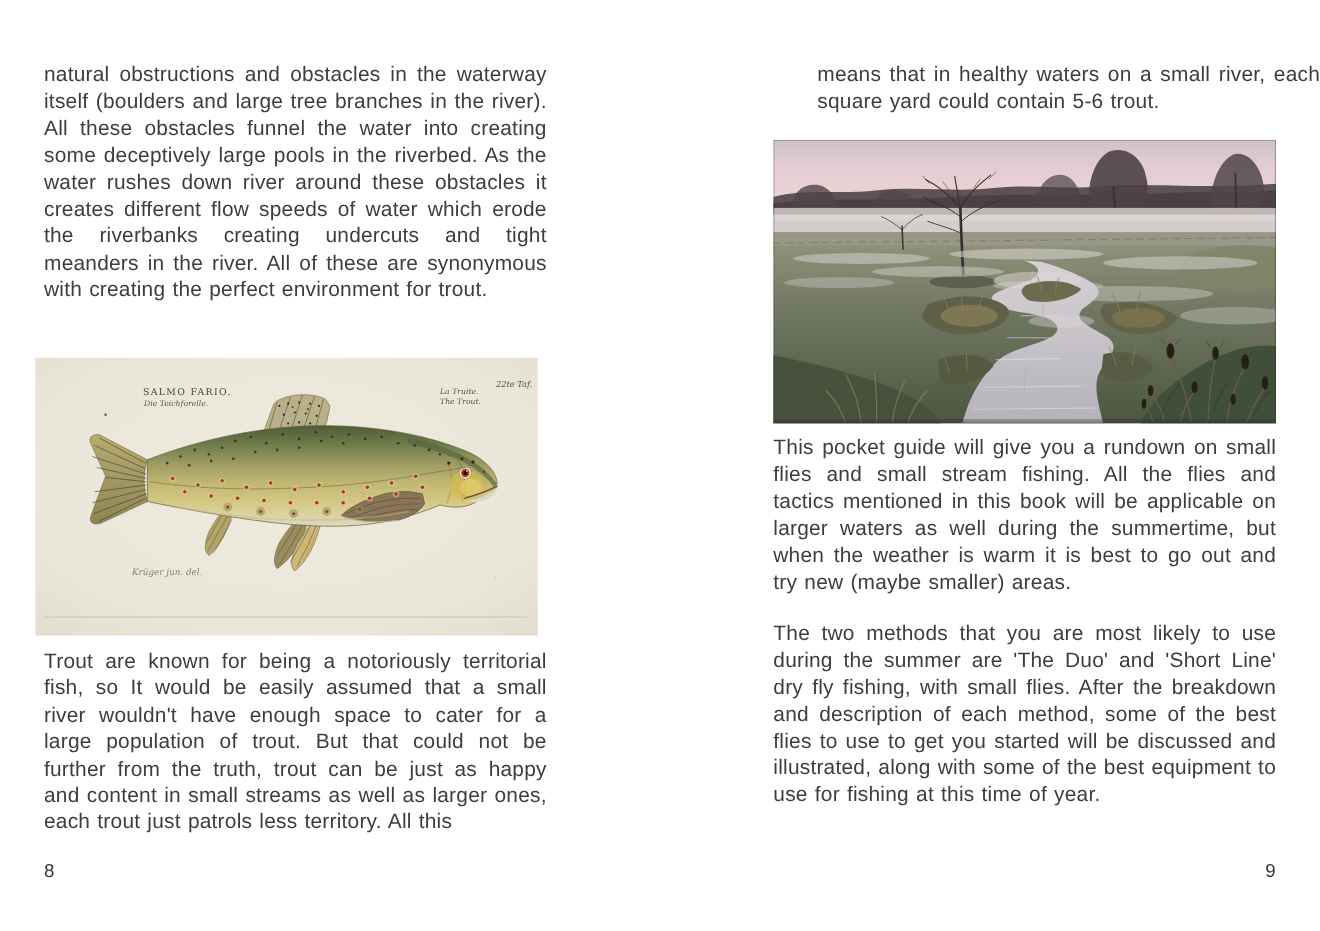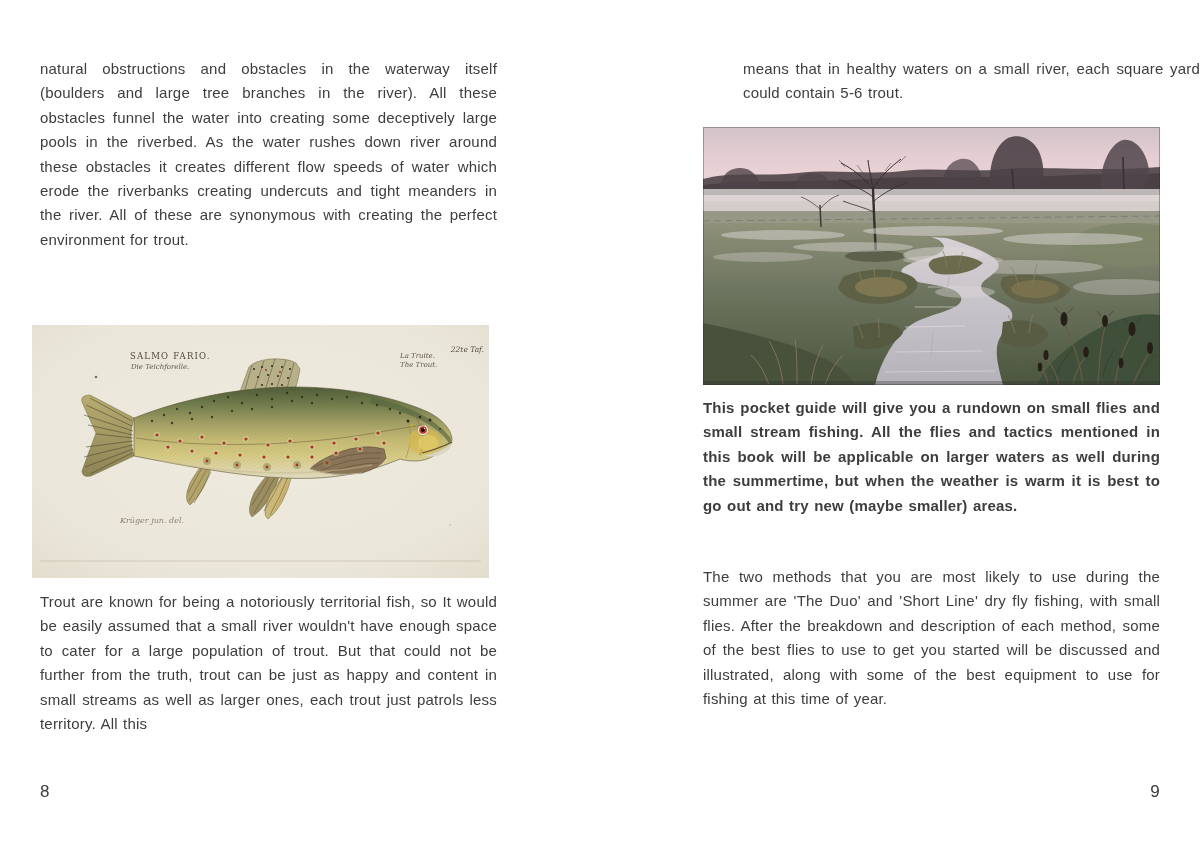--- a/index.html
+++ b/index.html
@@ -2,21 +2,21 @@
 <html><head>
 <meta charset="utf-8">
 <style>
   html,body{margin:0;padding:0;}
   body{
     width:1200px;height:846px;position:relative;background:#ffffff;
     font-family:"Liberation Sans",sans-serif;overflow:hidden;
   }
   .body-text{
     position:absolute;width:457px;text-align:justify;
-    color:#3d3d3d;font-size:15px;line-height:24.4px;letter-spacing:0.2px;
+    color:#3d3d3d;font-size:19px;line-height:24.4px;letter-spacing:0.2px;
     word-spacing:1px;
   }
   .page-number{
     position:absolute;color:#3a3a3a;font-size:17px;letter-spacing:.3px;
   }
   .figure{position:absolute;}
   .figure svg{display:block;}
   .plate-caption{font-family:"DejaVu Serif",serif;}
 </style>
 </head>
@@ -405,17 +405,17 @@
     <g stroke="#3d3328" stroke-width="0.6" opacity="0.9">
       <path d="M357,186 L352,181 M365,186 L370,181 M398,189 L394,184 M406,189 L410,184 M425,196 L420,191 M433,196 L438,191" fill="none"></path>
     </g>
   </g>
 
   <rect x="0" y="254" width="457" height="4" fill="#2e2a28" opacity="0.3"></rect>
   <rect x="0.5" y="0.5" width="456" height="257" fill="none" stroke="rgba(40,40,40,0.35)" stroke-width="1"></rect>
 </svg>
 </div>
 
-<div class="body-text" style="left:703px;top:396px;font-weight:bold;">This pocket guide will give you a rundown on small flies and small stream fishing. All the flies and tactics mentioned in this book will be applicable on larger waters as well during the summertime, but when the weather is warm it is best to go out and try new (maybe smaller) areas.</div>
+<div class="body-text" style="left:703px;top:396px;">This pocket guide will give you a rundown on small flies and small stream fishing. All the flies and tactics mentioned in this book will be applicable on larger waters as well during the summertime, but when the weather is warm it is best to go out and try new (maybe smaller) areas.</div>
 
 <div class="body-text" style="left:703px;top:565px;">The two methods that you are most likely to use during the summer are 'The Duo' and 'Short Line' dry fly fishing, with small flies. After the breakdown and description of each method, some of the best flies to use to get you started will be discussed and illustrated, along with some of the best equipment to use for fishing at this time of year.</div>
 
 <div class="page-number" style="left:703px;top:782px;width:457px;text-align:right;">9</div>
 
 </body></html>

